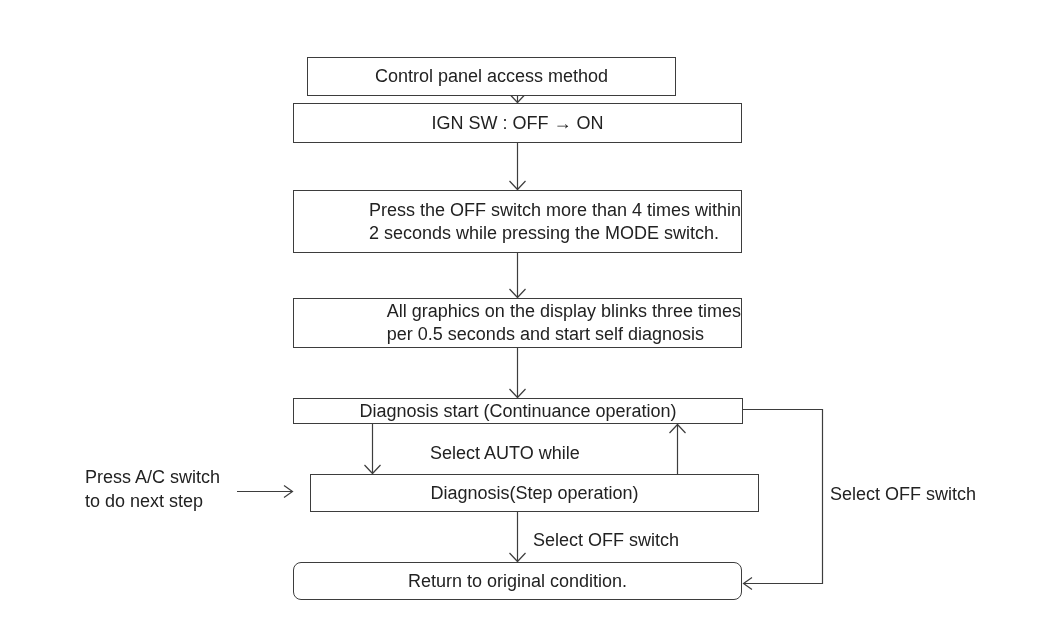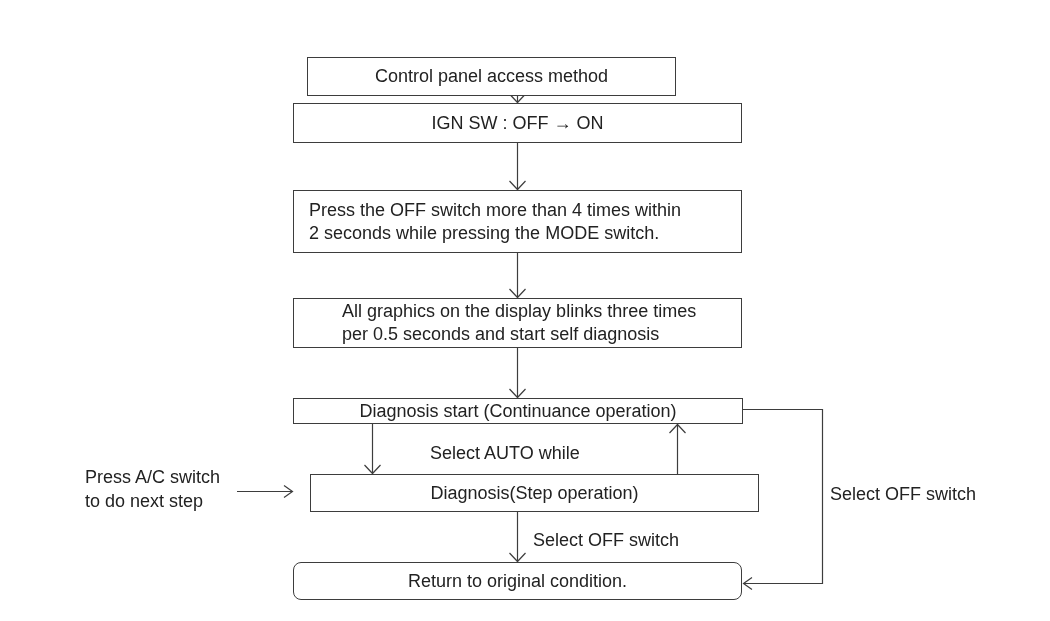--- a/index.html
+++ b/index.html
@@ -36,21 +36,21 @@
     position: absolute;
     border: 1px solid var(--line);
     background: var(--box-bg);
     display: flex;
     align-items: center;
     justify-content: center;
     line-height: 23px;
     text-align: center;
   }
   .flow-box.align-left {
-    justify-content: flex-start;
+    justify-content: flex-end;
     text-align: left;
   }
   .multiline { white-space: pre-line; }
   .edge-label {
     position: absolute;
     line-height: 24px;
     white-space: nowrap;
   }
   
   .b1 { left: 307px; top: 18px;  width: 369px; height: 39px; margin-top: 39px; }

